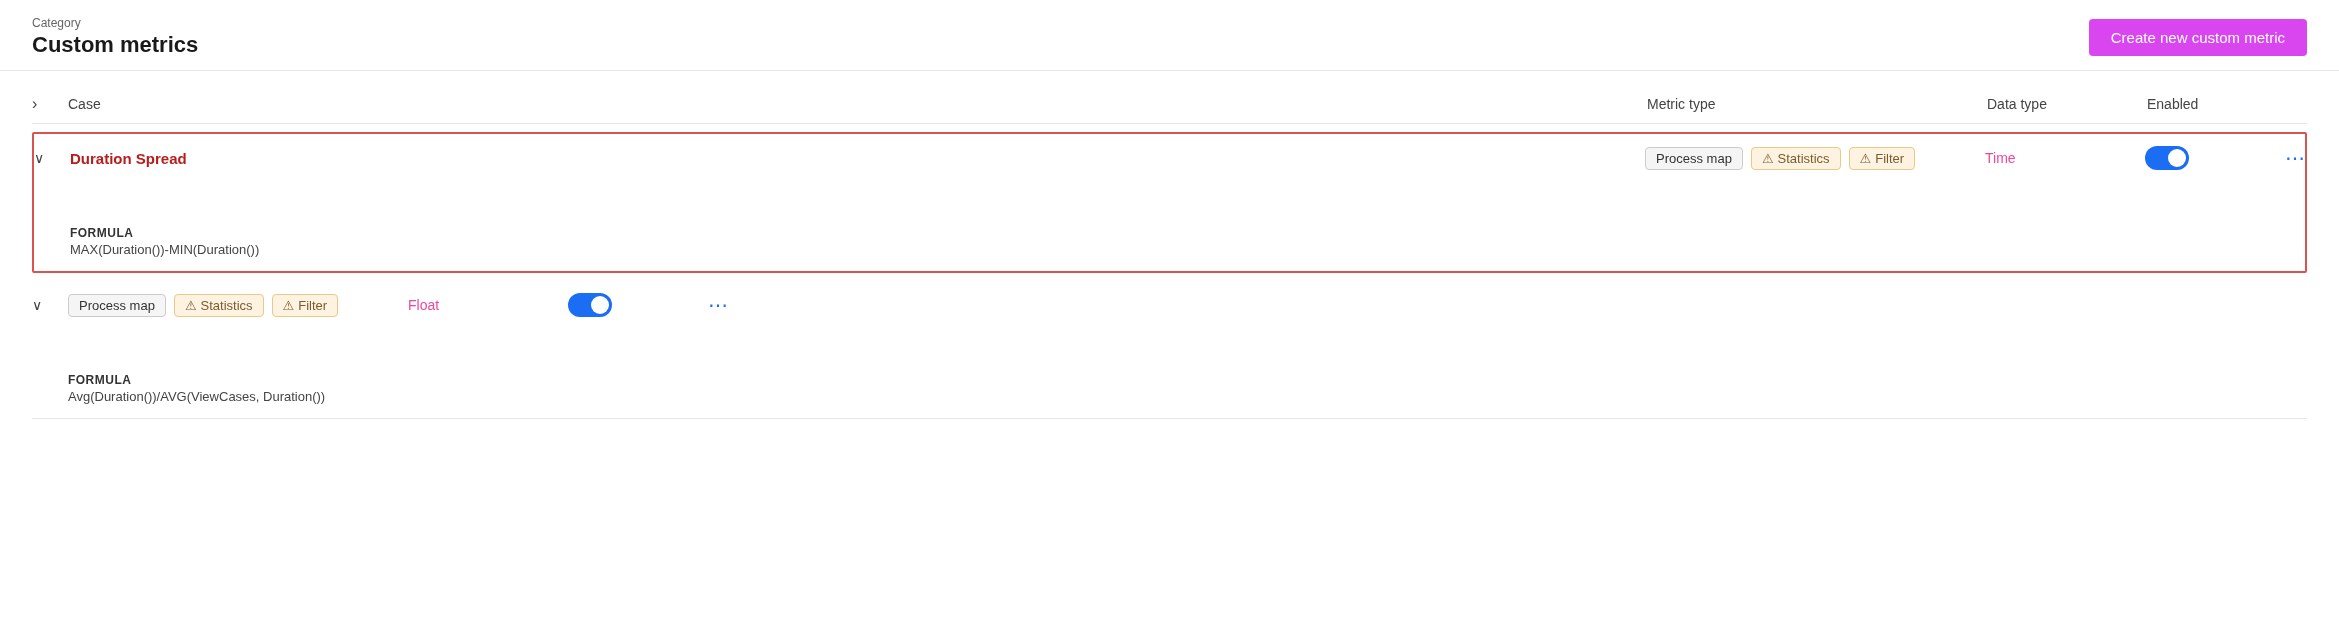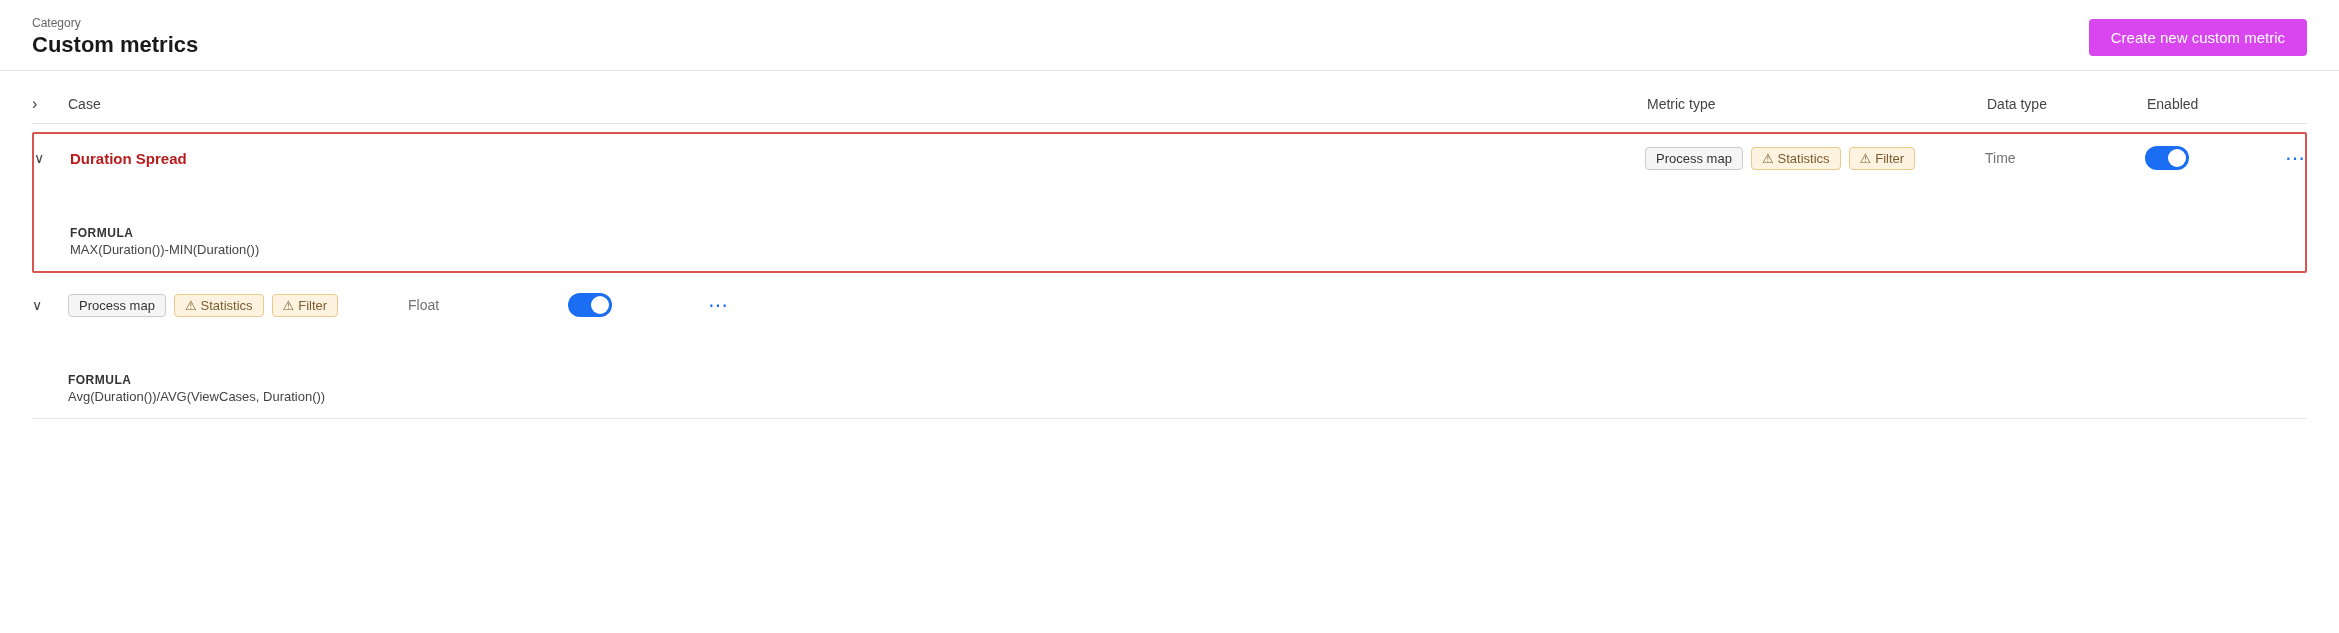--- a/index.html
+++ b/index.html
@@ -132,21 +132,21 @@
       gap: 4px;
       white-space: nowrap;
     }
     .tag-warning .warn-icon {
       font-size: 13px;
     }
     .row-datatype {
       width: 160px;
       flex-shrink: 0;
       font-size: 14px;
-      color: #737373;
+      color: #ec4899;
     }
     .row-enabled {
       width: 120px;
       flex-shrink: 0;
       display: flex;
       align-items: center;
     }
     .toggle {
       width: 44px;
       height: 24px;

